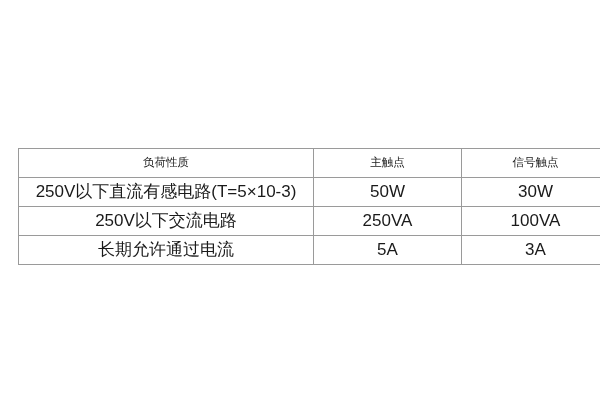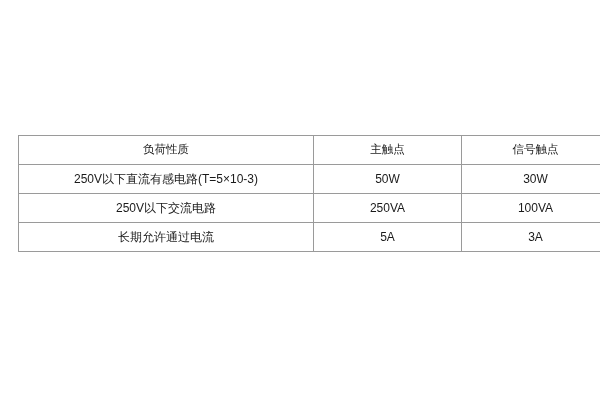--- a/index.html
+++ b/index.html
@@ -15,34 +15,34 @@
   }
   .page {
     position: relative;
     width: 600px;
     height: 400px;
     background: #ffffff;
   }
   .table-wrap {
     position: absolute;
     left: 18px;
-    top: 135px;
+    top: 148px;
     width: 564px;
   }
   table.spec-table {
     border-collapse: collapse;
     width: 564px;
     table-layout: fixed;
   }
   table.spec-table td {
     border: 1px solid #9a9a9a;
     height: 28px;
     text-align: center;
     vertical-align: middle;
-    font-size: 12px;
+    font-size: 17px;
     color: #1a1a1a;
     font-family: "Liberation Sans", sans-serif;
     padding: 0 4px;
     line-height: 1.2;
     white-space: nowrap;
     overflow: hidden;
   }
   table.spec-table tr.header-row td {
     font-size: 11.5px;
     color: #1a1a1a;

